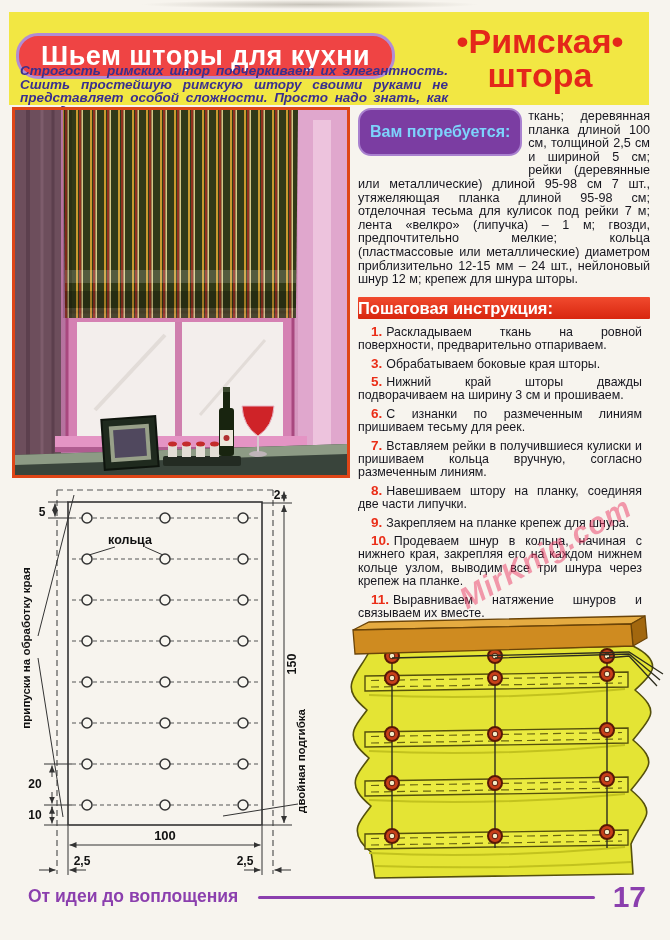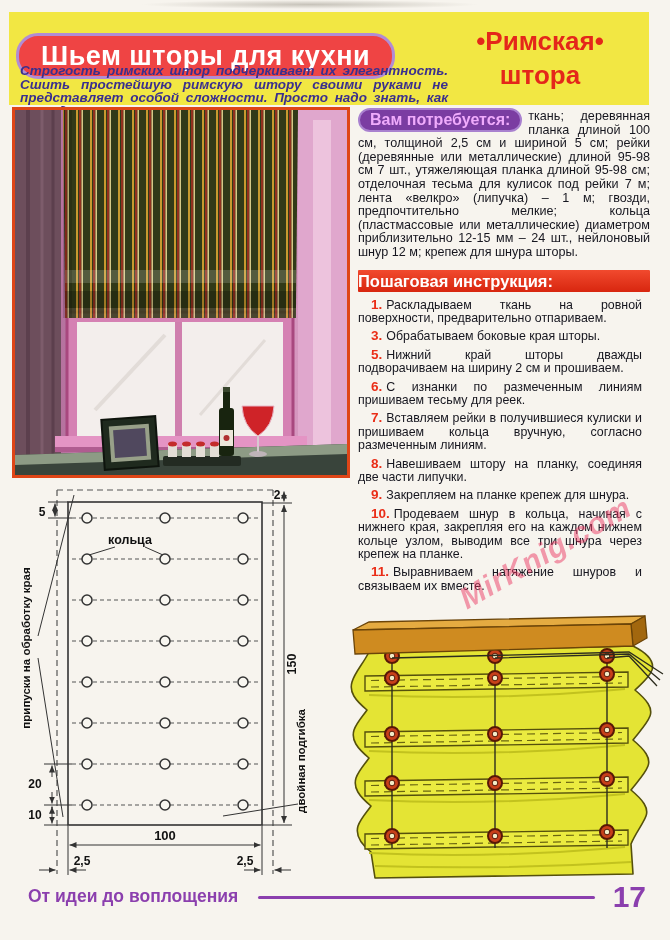--- a/index.html
+++ b/index.html
@@ -8,28 +8,28 @@
   .scan-shadow{position:absolute;left:140px;top:0;width:340px;height:9px;
         background:radial-gradient(ellipse at center,#c7c3ba 0%,rgba(199,195,186,0) 70%);}
   
   .yellow-band{position:absolute;left:9px;top:12px;width:640px;height:93px;background:#f2e743;}
   .title-badge{position:absolute;left:16px;top:33px;height:40px;line-height:40px;
         background:#ef4444;border:3px solid #b18cd4;border-radius:22px;padding:0 22px;
         color:#fff;font-weight:bold;font-size:27px;letter-spacing:.5px;white-space:nowrap;}
   .intro{position:absolute;left:20px;top:64px;width:428px;color:#3a2f8e;font-size:13.5px;
         line-height:13.5px;font-style:italic;font-weight:bold;text-align:justify;}
   .topic{position:absolute;left:428px;top:24px;width:224px;text-align:center;color:#e4271a;
-        font-weight:bold;line-height:34px;font-size:26px;}
+        font-weight:bold;line-height:34px;font-size:34px;}
   
   .photo{position:absolute;left:12px;top:107px;width:332px;height:365px;border:3px solid #df4517;}
   
   .right-col{position:absolute;left:358px;top:110px;width:292px;color:#16161f;}
   .materials{font-size:12.6px;line-height:13.6px;text-align:justify;}
   .need-badge{float:left;background:#7b3da2;border:2px solid #a981cf;border-radius:13px;
-        color:#f0abfc;font-weight:bold;font-size:16px;line-height:20px;padding:0 10px;margin:-2px 6px 1px 0;
+        color:#7dd3fc;font-weight:bold;font-size:16px;line-height:20px;padding:12px 10px;margin:-2px 6px 15px 0;
         white-space:nowrap;}
   .steps-banner{margin:10px 0 6px 0;background:linear-gradient(#f14a2e,#d8260f);color:#fff;
         font-weight:bold;font-size:16.5px;text-align:left;line-height:22px;border-radius:1px;}
   .step{margin:0 8px 4px 0;font-size:12.4px;line-height:13.4px;text-align:justify;text-indent:13px;}
   .step .num{color:#ea2d17;font-weight:bold;font-size:13.5px;padding-right:4px;}
   
   .diagram{position:absolute;left:18px;top:486px;width:322px;height:396px;}
   .illustration{position:absolute;left:345px;top:612px;width:322px;height:278px;}
   svg text{font-family:"Liberation Sans",sans-serif;}
   
@@ -131,21 +131,21 @@
 
   <div class="right-col">
     <div class="materials">
       <span class="need-badge">Вам потребуется:</span>
       <span>ткань; деревянная планка длиной 100 см, толщиной 2,5 см и шириной 5 см; рейки (деревянные или металлические) длиной 95-98 см 7 шт., утяжеляющая планка длиной 95-98 см; отделочная тесьма для кулисок под рейки 7 м; лента «велкро» (липучка) – 1 м; гвозди, предпочтительно мелкие; кольца (пластмассовые или металлические) диаметром приблизительно 12-15 мм – 24 шт., нейлоновый шнур 12 м; крепеж для шнура шторы.</span>
     </div>
     <div class="steps-banner">Пошаговая инструкция:</div>
     <div>
       <p class="step"><span class="num">1.</span><span>Раскладываем ткань на ровной поверхности, предварительно отпариваем.</span></p>
       <p class="step"><span class="num">3.</span><span>Обрабатываем боковые края шторы.</span></p>
-      <p class="step"><span class="num">5.</span><span>Нижний край шторы дважды подворачиваем на ширину 2 см и прошиваем.</span></p>
+      <p class="step"><span class="num">5.</span><span>Нижний край шторы дважды подворачиваем на ширину 3 см и прошиваем.</span></p>
       <p class="step"><span class="num">6.</span><span>С изнанки по размеченным линиям пришиваем тесьму для реек.</span></p>
       <p class="step"><span class="num">7.</span><span>Вставляем рейки в получившиеся кулиски и пришиваем кольца вручную, согласно размеченным линиям.</span></p>
       <p class="step"><span class="num">8.</span><span>Навешиваем штору на планку, соединяя две части липучки.</span></p>
       <p class="step"><span class="num">9.</span><span>Закрепляем на планке крепеж для шнура.</span></p>
       <p class="step"><span class="num">10.</span><span>Продеваем шнур в кольца, начиная с нижнего края, закрепляя его на каждом нижнем кольце узлом, выводим все три шнура через крепеж на планке.</span></p>
       <p class="step"><span class="num">11.</span><span>Выравниваем натяжение шнуров и связываем их вместе.</span></p>
     </div>
   </div>
 
   <div class="diagram">

